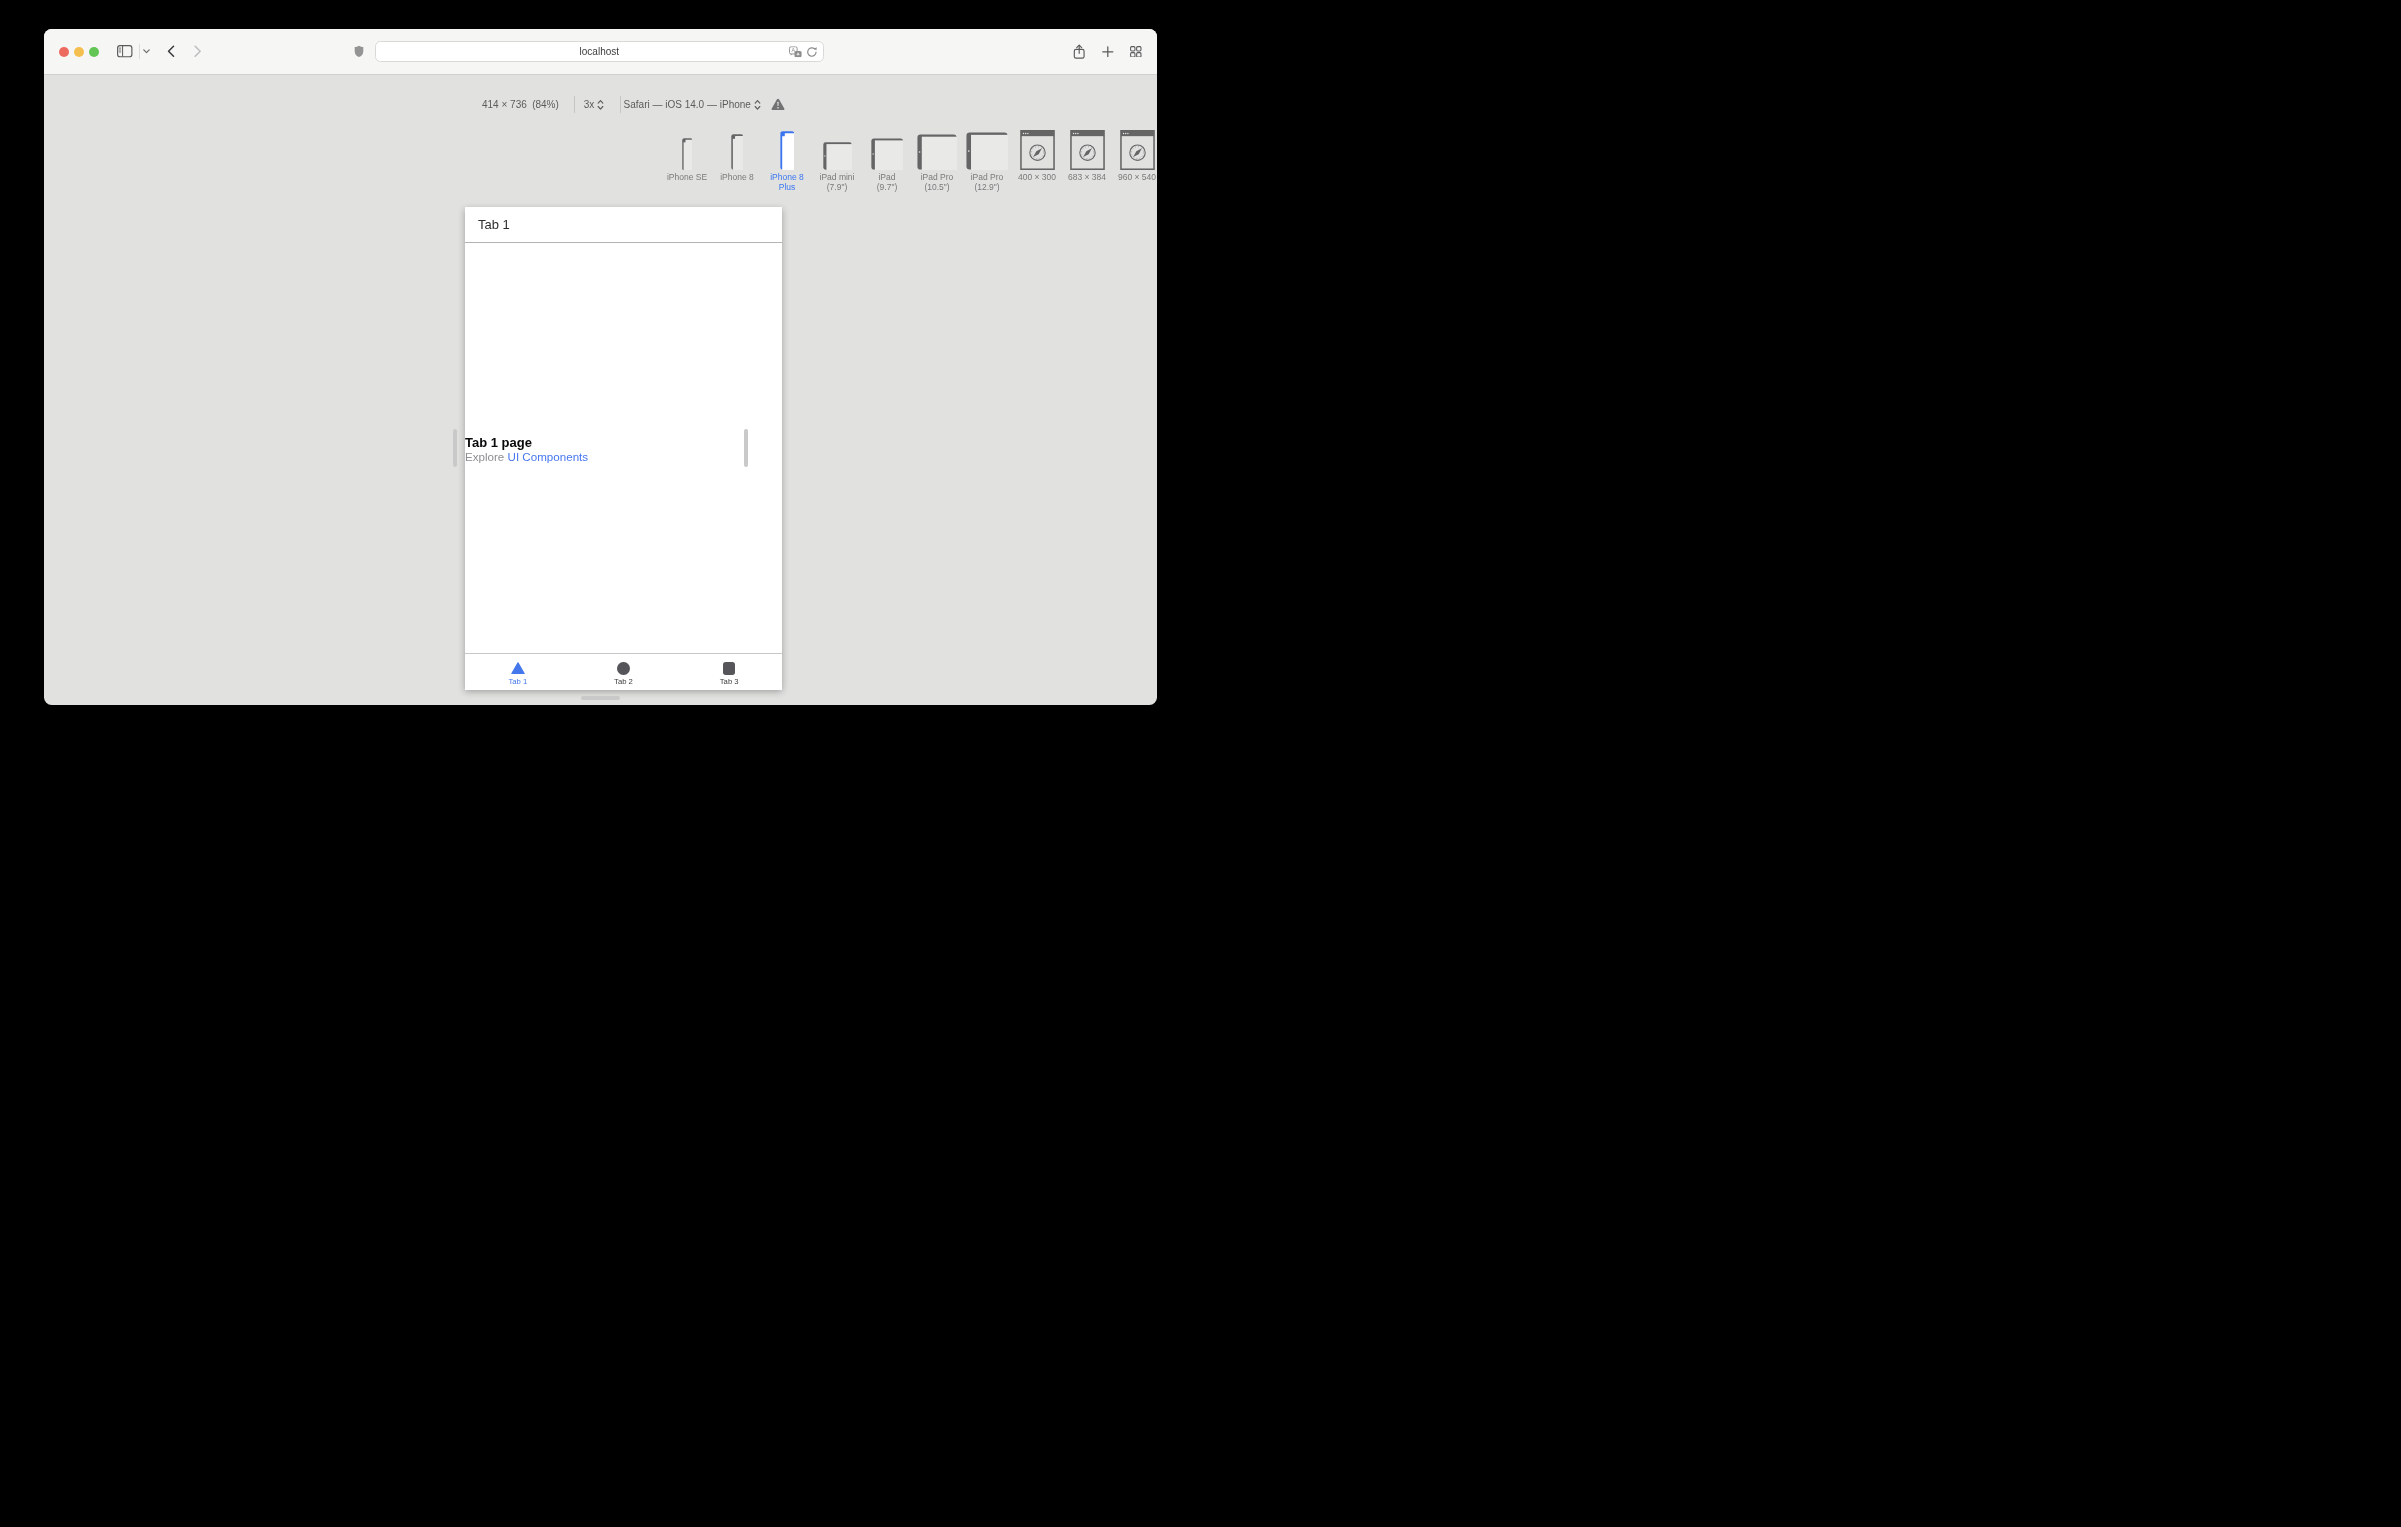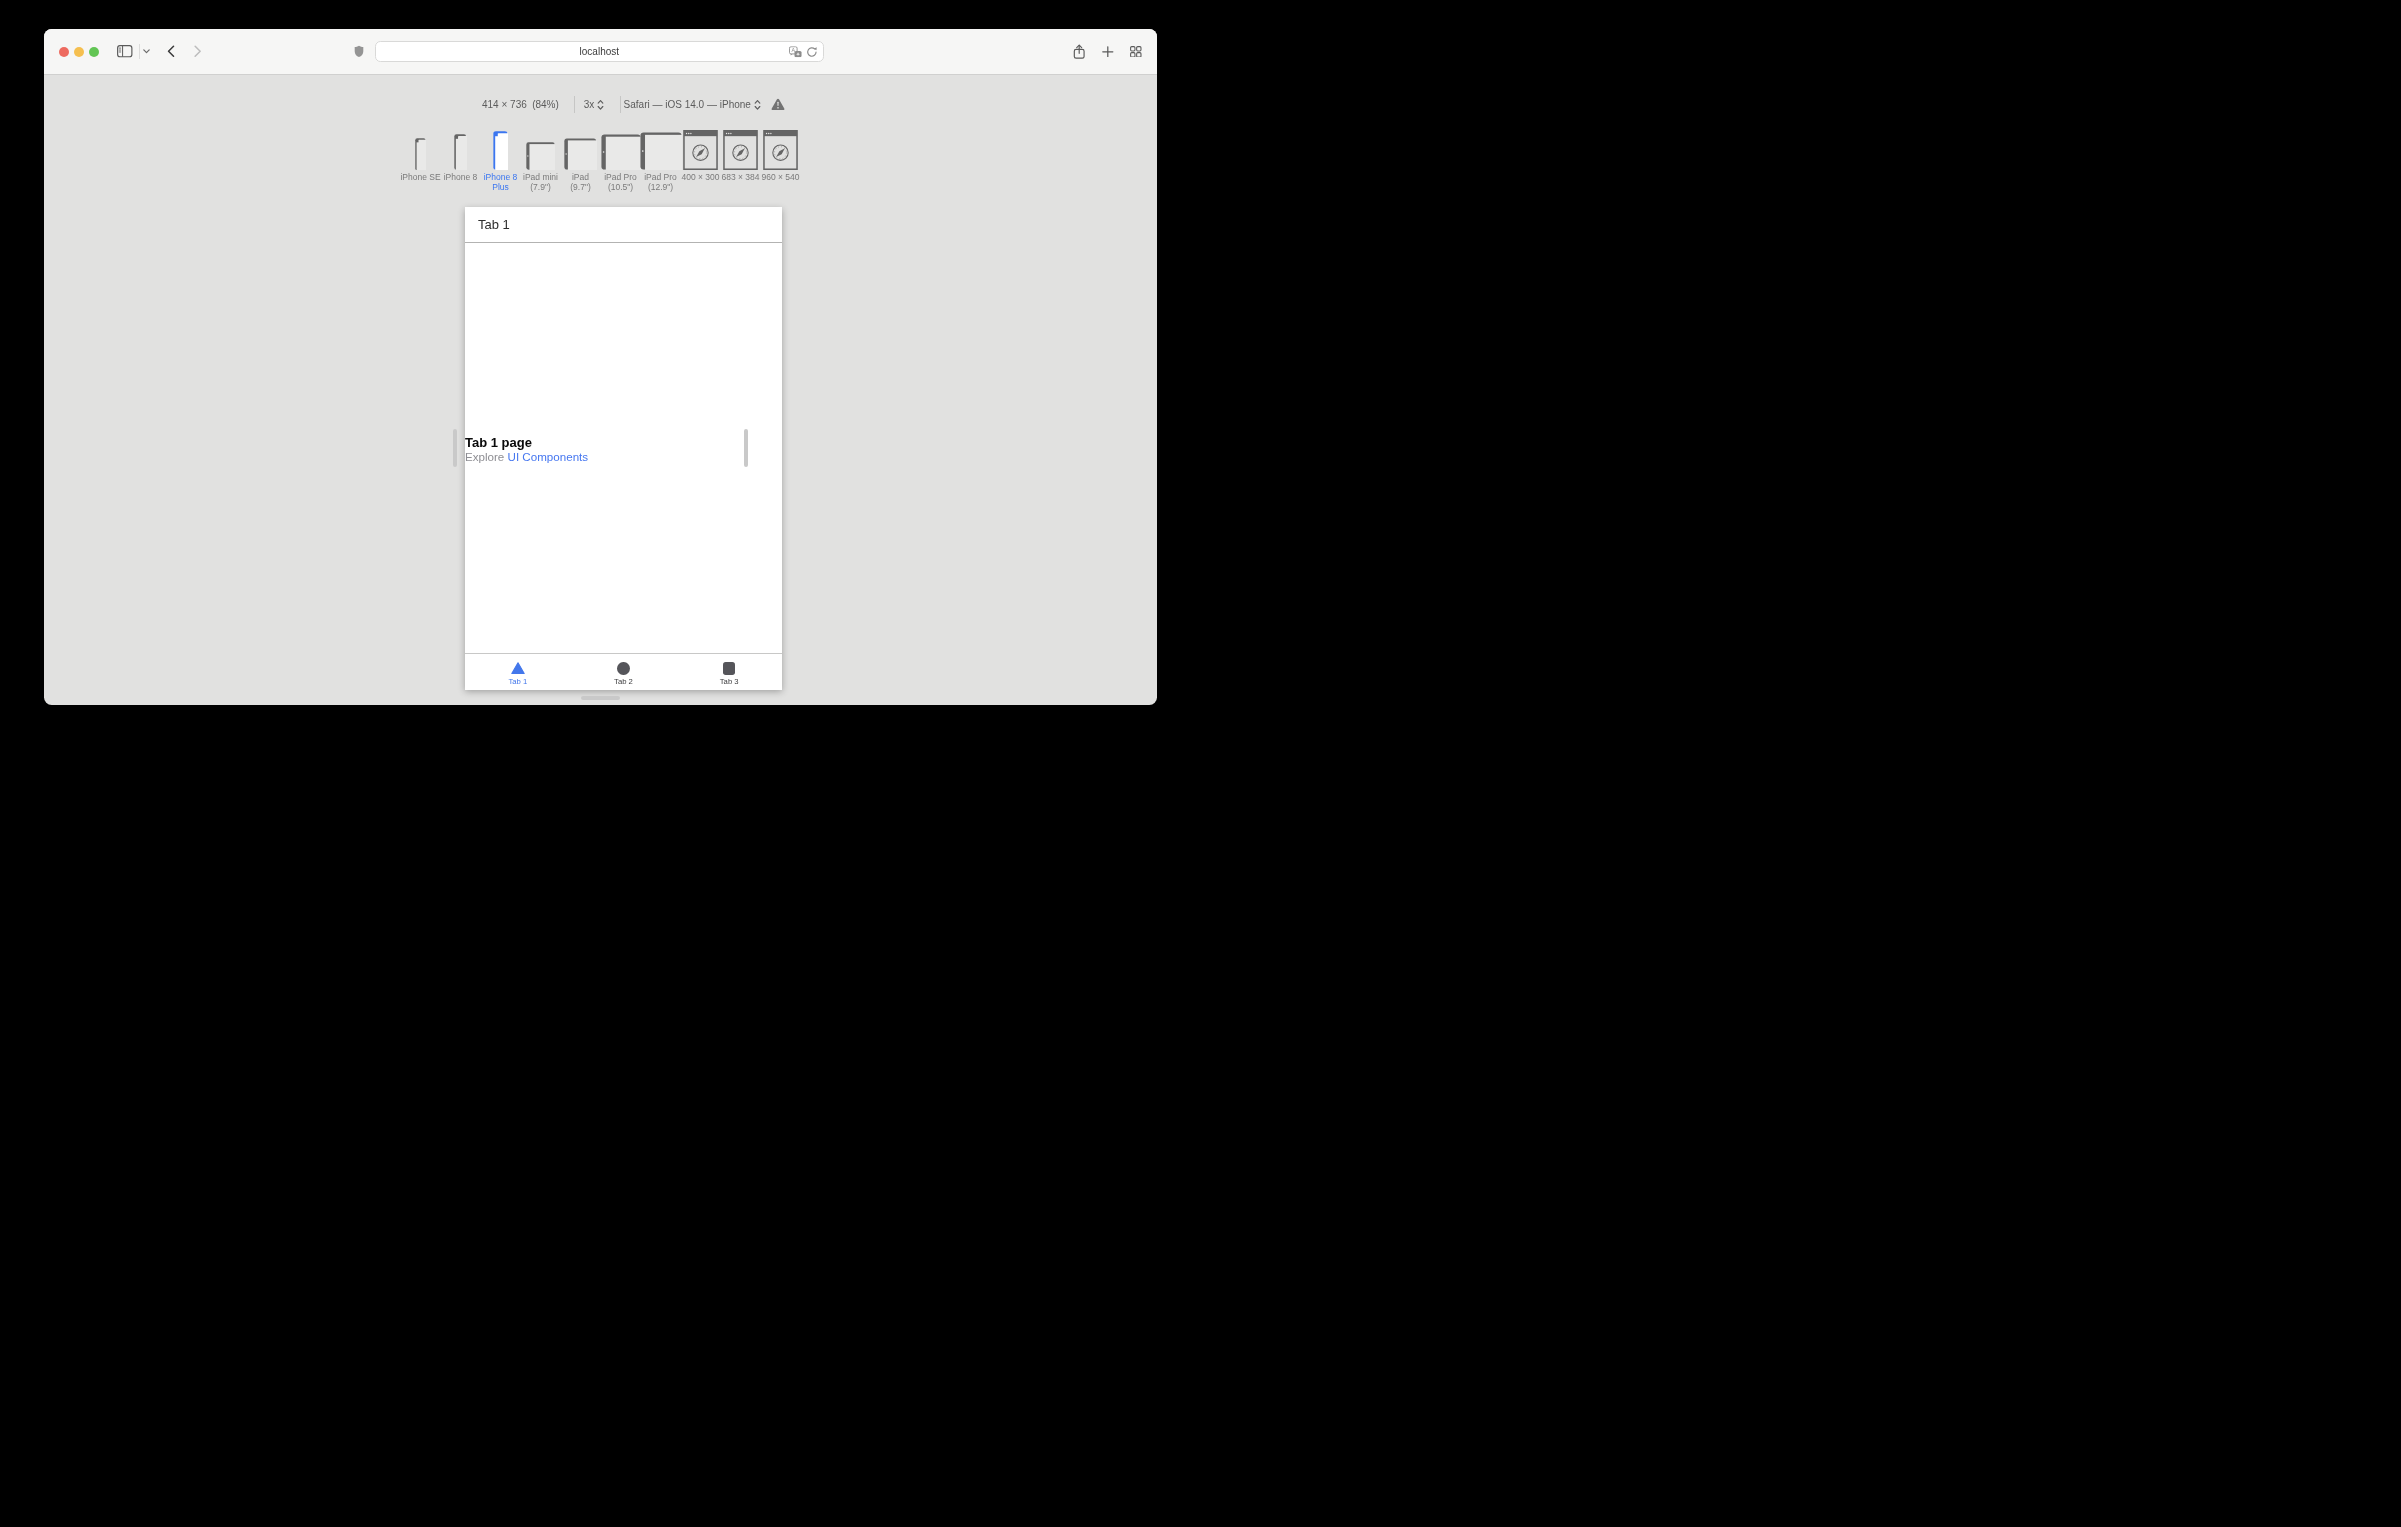--- a/index.html
+++ b/index.html
@@ -44,21 +44,21 @@
               display:flex; align-items:center; font-size:10px; color:#5c5c5c; }
   .dims { display:flex; gap:5.4px; cursor:default; }
   .vdiv { width:0.8px; height:17px; background:#c6c6c5; }
   .vdiv.d1 { margin-left:15.5px; } .vdiv.d2 { margin-left:15.5px; }
   .popup { display:flex; align-items:center; gap:3.1px; background:none; border:none;
            font-size:10px; color:#5c5c5c; cursor:default; font-family:inherit; }
   .popup-scale { margin-left:8.5px; } .popup-ua { margin-left:3px; }
   .warn { margin-left:10px; display:flex; }
 
   .device-row { position:absolute; left:0; right:0; top:53px; display:flex;
-                justify-content:center; }
+                justify-content:flex-end; gap:10px; }
   .dev { width:40px; display:flex; flex-direction:column; align-items:center;
          background:none; border:none; cursor:default; font-family:inherit; }
   .dev-iconbox { height:42px; display:flex; align-items:flex-end; justify-content:center; }
   .dev-label { margin-top:2.3px; font-size:8.5px; line-height:10px; color:#7a7a7a;
                text-align:center; white-space:nowrap; }
   .dev-label span { display:block; }
   .ic-phone .body, .ic-pad .body { fill:#656565; }
   .ic-phone .screen, .ic-pad .screen { fill:#e9e9e8; }
   .dev.sel .ic-phone .body { fill:#3b76f0; }
   .dev.sel .ic-phone .screen { fill:#ffffff; }

